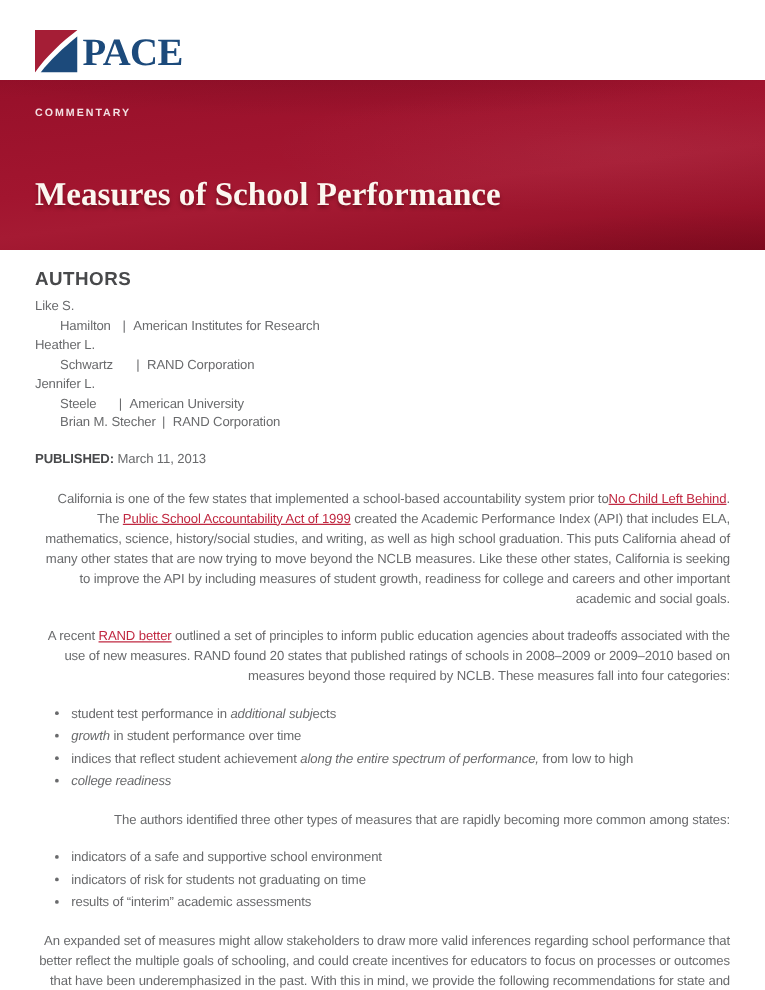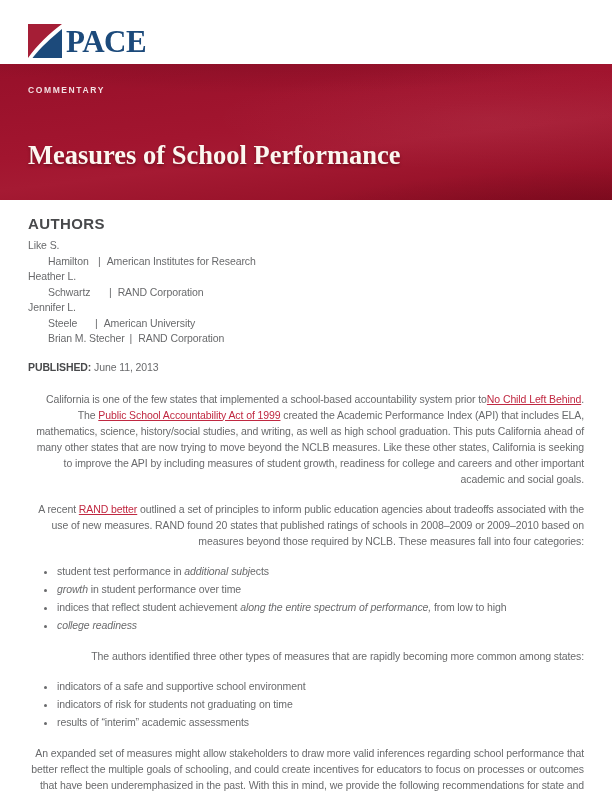--- a/index.html
+++ b/index.html
@@ -114,21 +114,21 @@
       <div class="author">
 
         <div class="author-line2">
           <span class="author-name">Brian M. Stecher</span><span class="author-sep">|</span><span class="author-affil">RAND Corporation</span>
         </div>
       </div>
     </div>
 
     <div class="published">
       <span class="label">PUBLISHED:</span>
-      <span>June 11, 2013</span>
+      <span>March 11, 2013</span>
     </div>
 
     <p><span>California is one of the few states that implemented a school-based accountability system prior to</span><a href="#">No Child Left Behind</a><span>. The </span><a href="#">Public School Accountability Act of 1999</a><span> created the Academic Performance Index (API) that includes ELA, mathematics, science, history/social studies, and writing, as well as high school graduation. This puts California ahead of many other states that are now trying to move beyond the NCLB measures. Like these other states, California is seeking to improve the API by including measures of student growth, readiness for college and careers and other important academic and social goals.</span></p>
 
     <p><span>A recent </span><a href="#">RAND better</a><span> outlined a set of principles to inform public education agencies about tradeoffs associated with the use of new measures. RAND found 20 states that published ratings of schools in 2008–2009 or 2009–2010 based on measures beyond those required by NCLB. These measures fall into four categories:</span></p>
 
     <ul>
       <li><span>student test performance in </span><span class="italic">additional subj</span><span>ects</span></li>
       <li><span class="italic">growth</span><span> in student performance over time</span></li>
       <li><span>indices that reflect student achievement </span><span class="italic">along the entire spectrum of performance,</span><span> from low to high</span></li>

